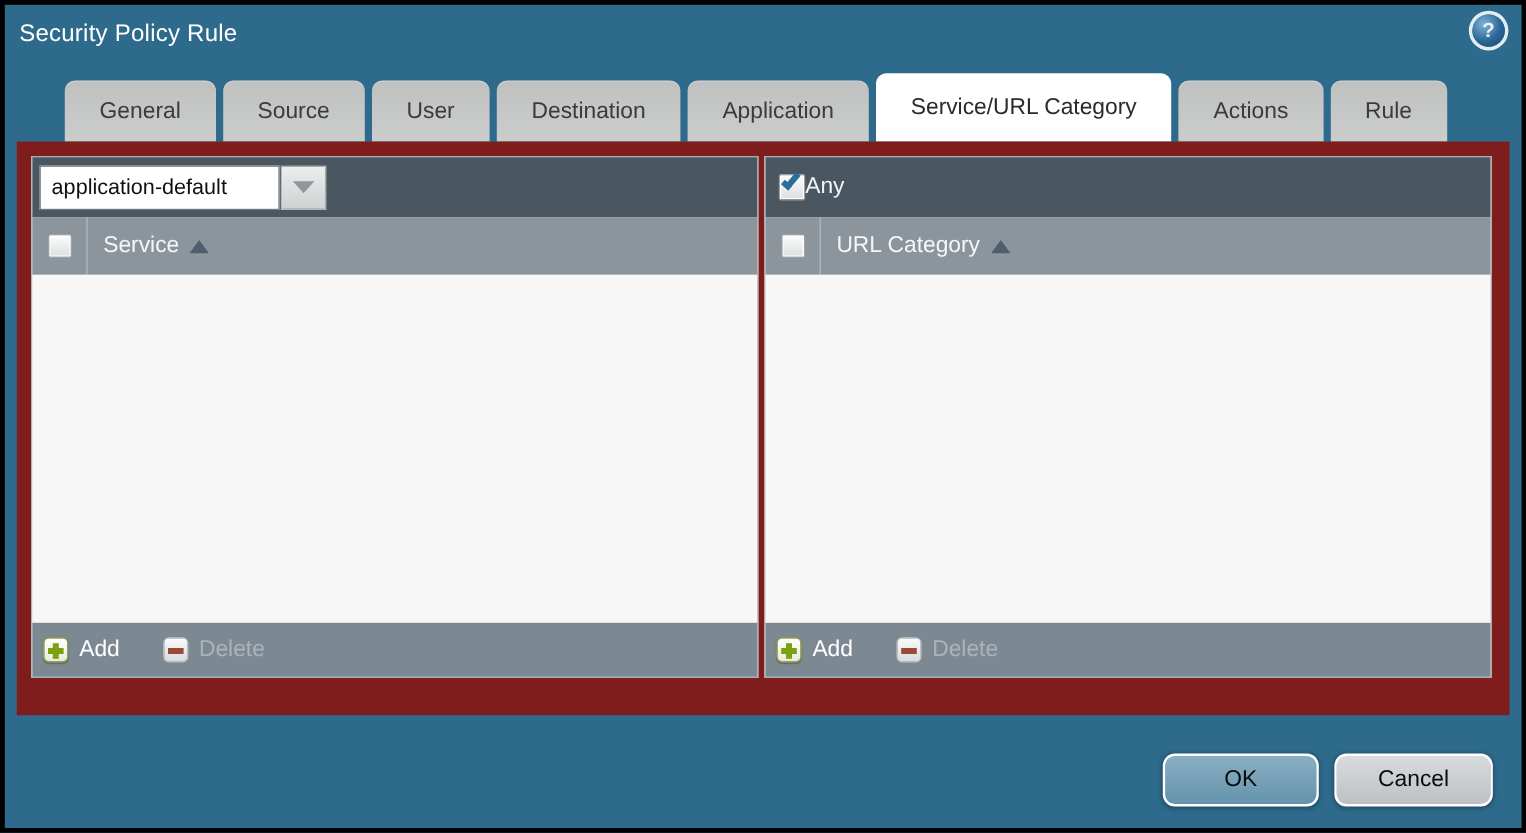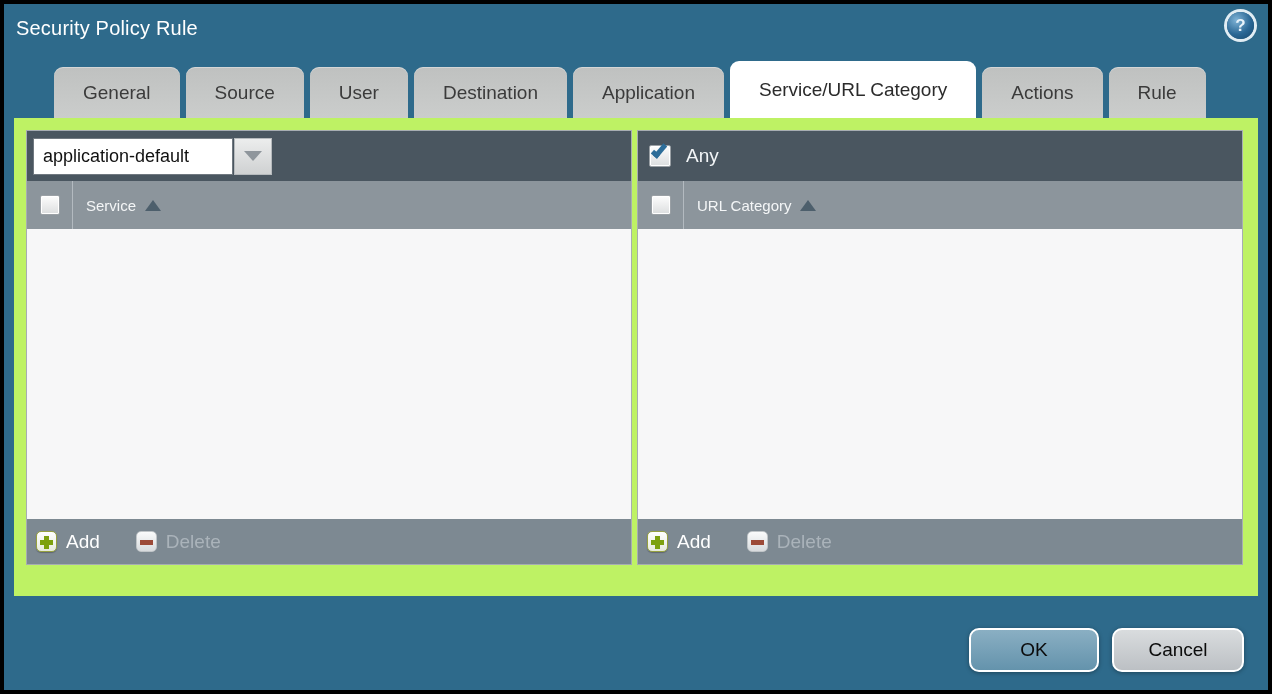--- a/index.html
+++ b/index.html
@@ -17,32 +17,32 @@
   
   .tabbar{position:absolute;left:6px;top:58px;height:56px;display:flex;align-items:flex-end;gap:6px;padding-left:44px;}
   .tab{height:51px;padding:0 29px;display:flex;align-items:center;justify-content:center;
        background:linear-gradient(#bfc1c0,#cbcdcc);border-radius:9px 9px 0 0;cursor:pointer;
        box-shadow:inset 0 1px 0 rgba(255,255,255,.35);}
   .tab span{color:#3b3b3b;font-size:19px;white-space:nowrap;}
   .tab.active{height:57px;background:#fff;box-shadow:none;}
   .tab.active span{color:#2b2b2b;}
 
   
-  .dialog-body{position:absolute;left:10px;top:114px;width:1244px;height:478px;background:#bef264;}
+  .dialog-body{position:absolute;left:10px;top:114px;width:1244px;height:478px;background:#7f1d1d;}
 
   
   .panel{position:absolute;top:12px;width:606px;height:435px;display:flex;flex-direction:column;
          border:1px solid #a7adb2;background:#f7f7f8;}
   .panel-left{left:12px;}
   .panel-right{left:623px;}
   .bar-dark{height:50px;flex:0 0 50px;background:#4a5660;display:flex;align-items:center;padding:0 6px;}
   .colhead{height:48px;flex:0 0 48px;background:#8c959c;display:flex;align-items:center;}
   .cb-cell{width:46px;height:100%;display:flex;align-items:center;justify-content:center;
            border-right:1px solid #b3bac0;}
-  .col-label{color:#f4f6f7;font-size:15px;margin-left:13px;}
+  .col-label{color:#f4f6f7;font-size:19px;margin-left:13px;}
   .tri-up{width:0;height:0;border-left:8px solid transparent;border-right:8px solid transparent;
           border-bottom:11px solid #4d5f6c;margin-left:9px;cursor:pointer;}
   .tbody{flex:1 1 auto;background:#f7f7f8;}
   .toolbar{height:45px;flex:0 0 45px;background:#7d8992;display:flex;align-items:center;
            padding-left:9px;gap:36px;}
 
   
   .select{width:200px;height:37px;background:#fff;border:1px solid #6f7press0;border:1px solid #707880;
           display:flex;align-items:center;padding-left:9px;cursor:pointer;}
   .select-value{font-size:18px;color:#111;}
@@ -51,21 +51,21 @@
   .tri-down{width:0;height:0;border-left:9px solid transparent;border-right:9px solid transparent;
             border-top:10px solid #8f969c;}
 
   
   .checkbox{position:relative;width:20px;height:20px;border-radius:2px;
             background:linear-gradient(#fdfdfd,#dcdedf);border:1px solid #9aa0a5;
             box-shadow:inset 0 0 0 1px #fff;cursor:pointer;display:inline-block;}
   .checkbox.big{width:22px;height:22px;}
   .checkmark{position:absolute;left:5px;top:-4px;width:8px;height:16px;
              border-right:5px solid #2d6d99;border-bottom:5px solid #2d6d99;transform:rotate(40deg);}
-  .any-label{color:#f2f5f7;font-size:19px;margin-left:15px;}
+  .any-label{color:#f2f5f7;font-size:19px;}
 
   
   .tool-btn{display:flex;align-items:center;gap:9px;cursor:pointer;}
   .icon-sq{position:relative;width:21px;height:21px;border-radius:5px;display:inline-block;}
   .icon-add{background:linear-gradient(#ffffff,#e7ebdc);border:1px solid #96a040;
             box-shadow:0 1px 1px rgba(0,0,0,.25);}
   .icon-add .ph{position:absolute;left:3px;top:8px;width:13px;height:5px;background:#7da10e;}
   .icon-add .pv{position:absolute;left:7px;top:4px;width:5px;height:13px;background:#7da10e;}
   .icon-del{background:linear-gradient(#fafbfb,#d8dbde);border:1px solid #c0c5c8;}
   .icon-del .mh{position:absolute;left:3px;top:8px;width:13px;height:5px;background:#9c4a38;}

